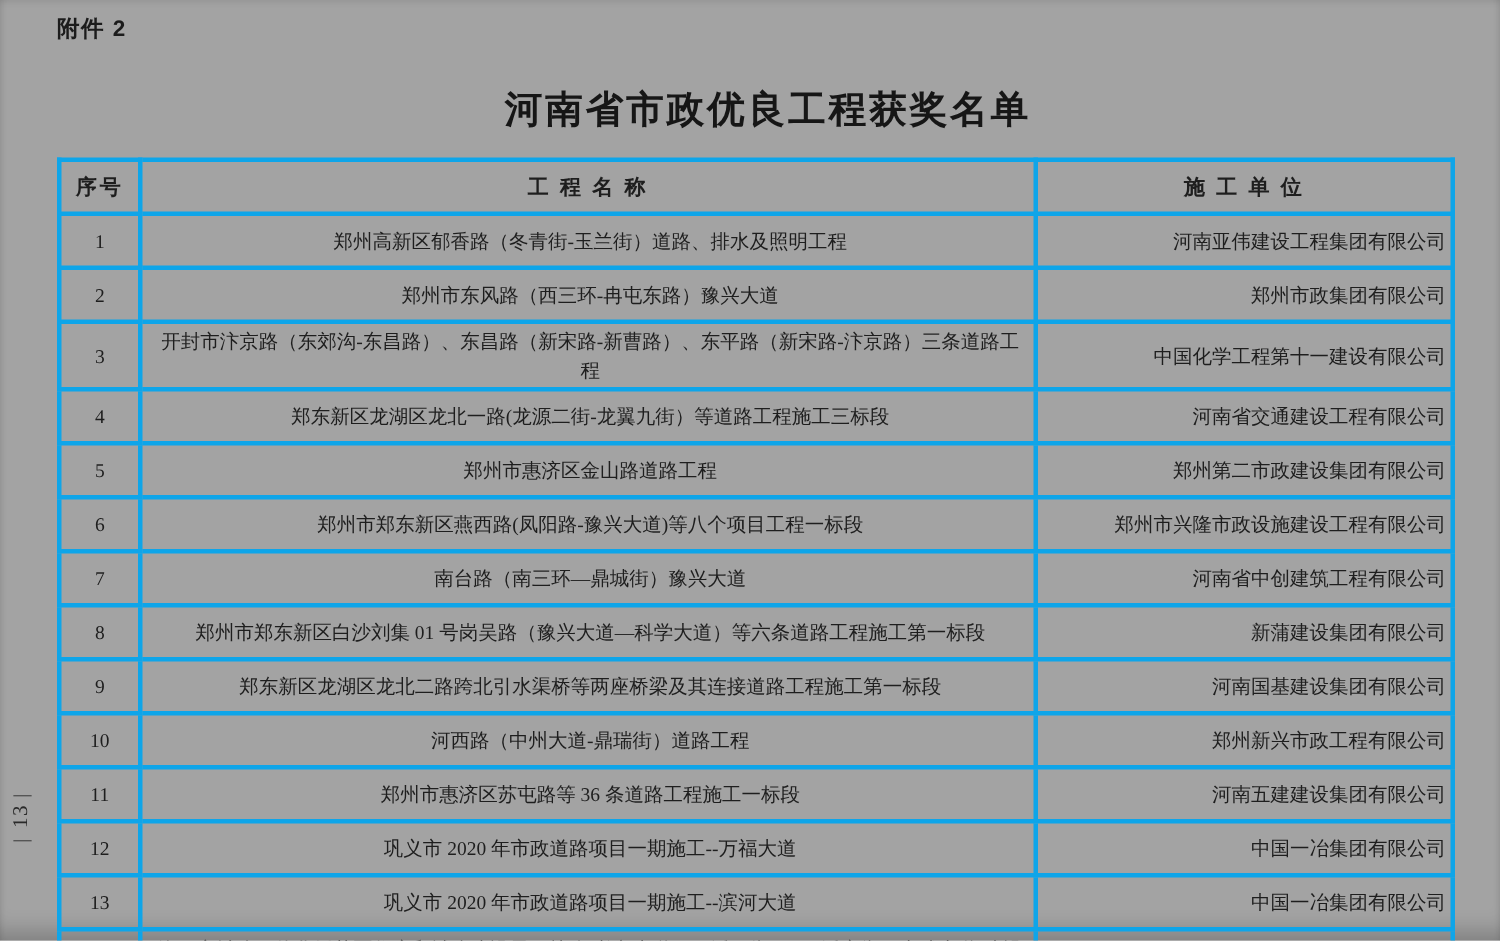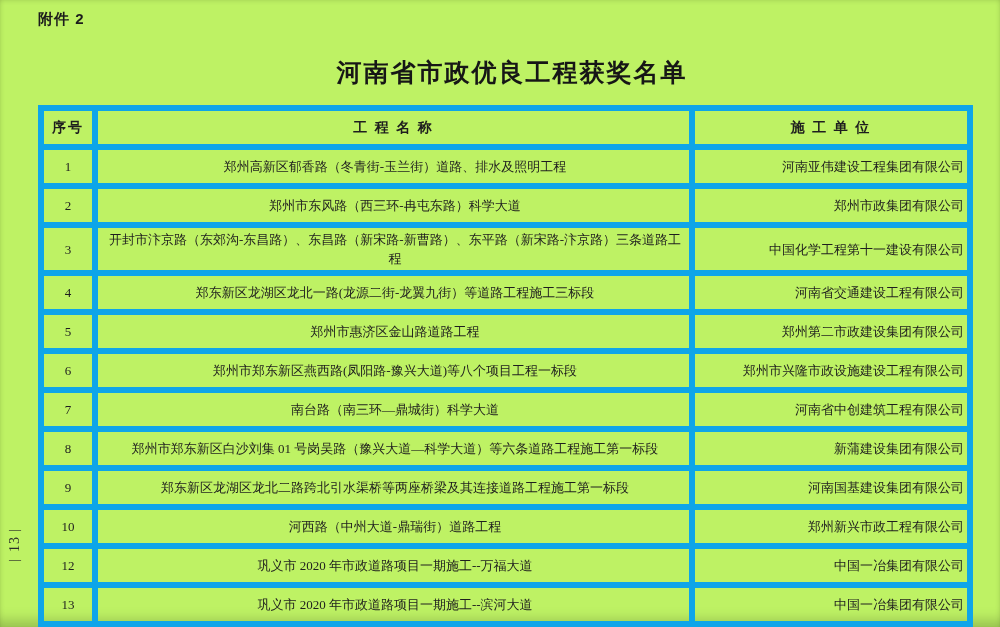--- a/index.html
+++ b/index.html
@@ -2,21 +2,21 @@
 <html><head>
 <meta charset="utf-8">
 <style>
   html,body{margin:0;padding:0;}
   body{
     width:1000px;height:627px;overflow:hidden;
     background:#eaeaea;
     font-family:"Liberation Serif","DejaVu Serif",serif;
   }
   .stage{
-    position:relative;width:1000px;height:627px;background:#bef264;
+    position:relative;width:1000px;height:627px;background:#a3a3a3;
     box-shadow:
       inset 0 -16px 14px -10px rgba(0,0,0,0.22),
       inset 0 4px 5px -3px rgba(0,0,0,0.10),
       inset 4px 0 5px -4px rgba(0,0,0,0.12),
       inset -4px 0 5px -4px rgba(0,0,0,0.12);
     text-decoration: underline;
   }
   .attachment{
     position:absolute;left:38px;top:10px;
     font-family:"Liberation Sans","DejaVu Sans",sans-serif;
@@ -27,21 +27,21 @@
     text-align:center;
     font-family:"Liberation Sans","DejaVu Sans",sans-serif;
     font-weight:700;font-size:25px;color:#161616;letter-spacing:2px;
   }
   table.awards{
     position:absolute;left:38px;top:105px;width:929px;
     border-collapse:collapse;table-layout:fixed;
     border:2px solid #3b3b3b;
   }
   table.awards th, table.awards td{
-    border:6px solid #0ea5e9;
+    border:3px solid #0ea5e9;
     color:#1e1e1e;
     vertical-align:middle;
     overflow:hidden;
   }
   table.awards th{
     height:31px;
     font-size:14px;font-weight:700;letter-spacing:2px;
     text-align:center;
     font-family:"Liberation Serif","DejaVu Serif",serif;
   }
@@ -91,21 +91,21 @@
       </tr>
     </thead>
     <tbody>
         <tr>
           <td class="no">1</td>
           <td class="project">郑州高新区郁香路（冬青街-玉兰街）道路、排水及照明工程</td>
           <td class="contractor">河南亚伟建设工程集团有限公司</td>
         </tr>
         <tr>
           <td class="no">2</td>
-          <td class="project">郑州市东风路（西三环-冉屯东路）科学大道</td>
+          <td class="project">郑州市东风路（西三环-冉屯东路）豫兴大道</td>
           <td class="contractor">郑州市政集团有限公司</td>
         </tr>
         <tr>
           <td class="no">3</td>
           <td class="project">开封市汴京路（东郊沟-东昌路）、东昌路（新宋路-新曹路）、东平路（新宋路-汴京路）三条道路工程</td>
           <td class="contractor">中国化学工程第十一建设有限公司</td>
         </tr>
         <tr>
           <td class="no">4</td>
           <td class="project">郑东新区龙湖区龙北一路(龙源二街-龙翼九街）等道路工程施工三标段</td>
@@ -116,37 +116,42 @@
           <td class="project">郑州市惠济区金山路道路工程</td>
           <td class="contractor">郑州第二市政建设集团有限公司</td>
         </tr>
         <tr>
           <td class="no">6</td>
           <td class="project">郑州市郑东新区燕西路(凤阳路-豫兴大道)等八个项目工程一标段</td>
           <td class="contractor">郑州市兴隆市政设施建设工程有限公司</td>
         </tr>
         <tr>
           <td class="no">7</td>
-          <td class="project">南台路（南三环—鼎城街）科学大道</td>
+          <td class="project">南台路（南三环—鼎城街）豫兴大道</td>
           <td class="contractor">河南省中创建筑工程有限公司</td>
         </tr>
         <tr>
           <td class="no">8</td>
           <td class="project">郑州市郑东新区白沙刘集 01 号岗吴路（豫兴大道—科学大道）等六条道路工程施工第一标段</td>
           <td class="contractor">新蒲建设集团有限公司</td>
         </tr>
         <tr>
           <td class="no">9</td>
           <td class="project">郑东新区龙湖区龙北二路跨北引水渠桥等两座桥梁及其连接道路工程施工第一标段</td>
           <td class="contractor">河南国基建设集团有限公司</td>
         </tr>
         <tr>
           <td class="no">10</td>
           <td class="project">河西路（中州大道-鼎瑞街）道路工程</td>
           <td class="contractor">郑州新兴市政工程有限公司</td>
+        </tr>
+        <tr>
+          <td class="no">11</td>
+          <td class="project">郑州市惠济区苏屯路等 36 条道路工程施工一标段</td>
+          <td class="contractor">河南五建建设集团有限公司</td>
         </tr>
         <tr>
           <td class="no">12</td>
           <td class="project">巩义市 2020 年市政道路项目一期施工--万福大道</td>
           <td class="contractor">中国一冶集团有限公司</td>
         </tr>
         <tr>
           <td class="no">13</td>
           <td class="project">巩义市 2020 年市政道路项目一期施工--滨河大道</td>
           <td class="contractor">中国一冶集团有限公司</td>

